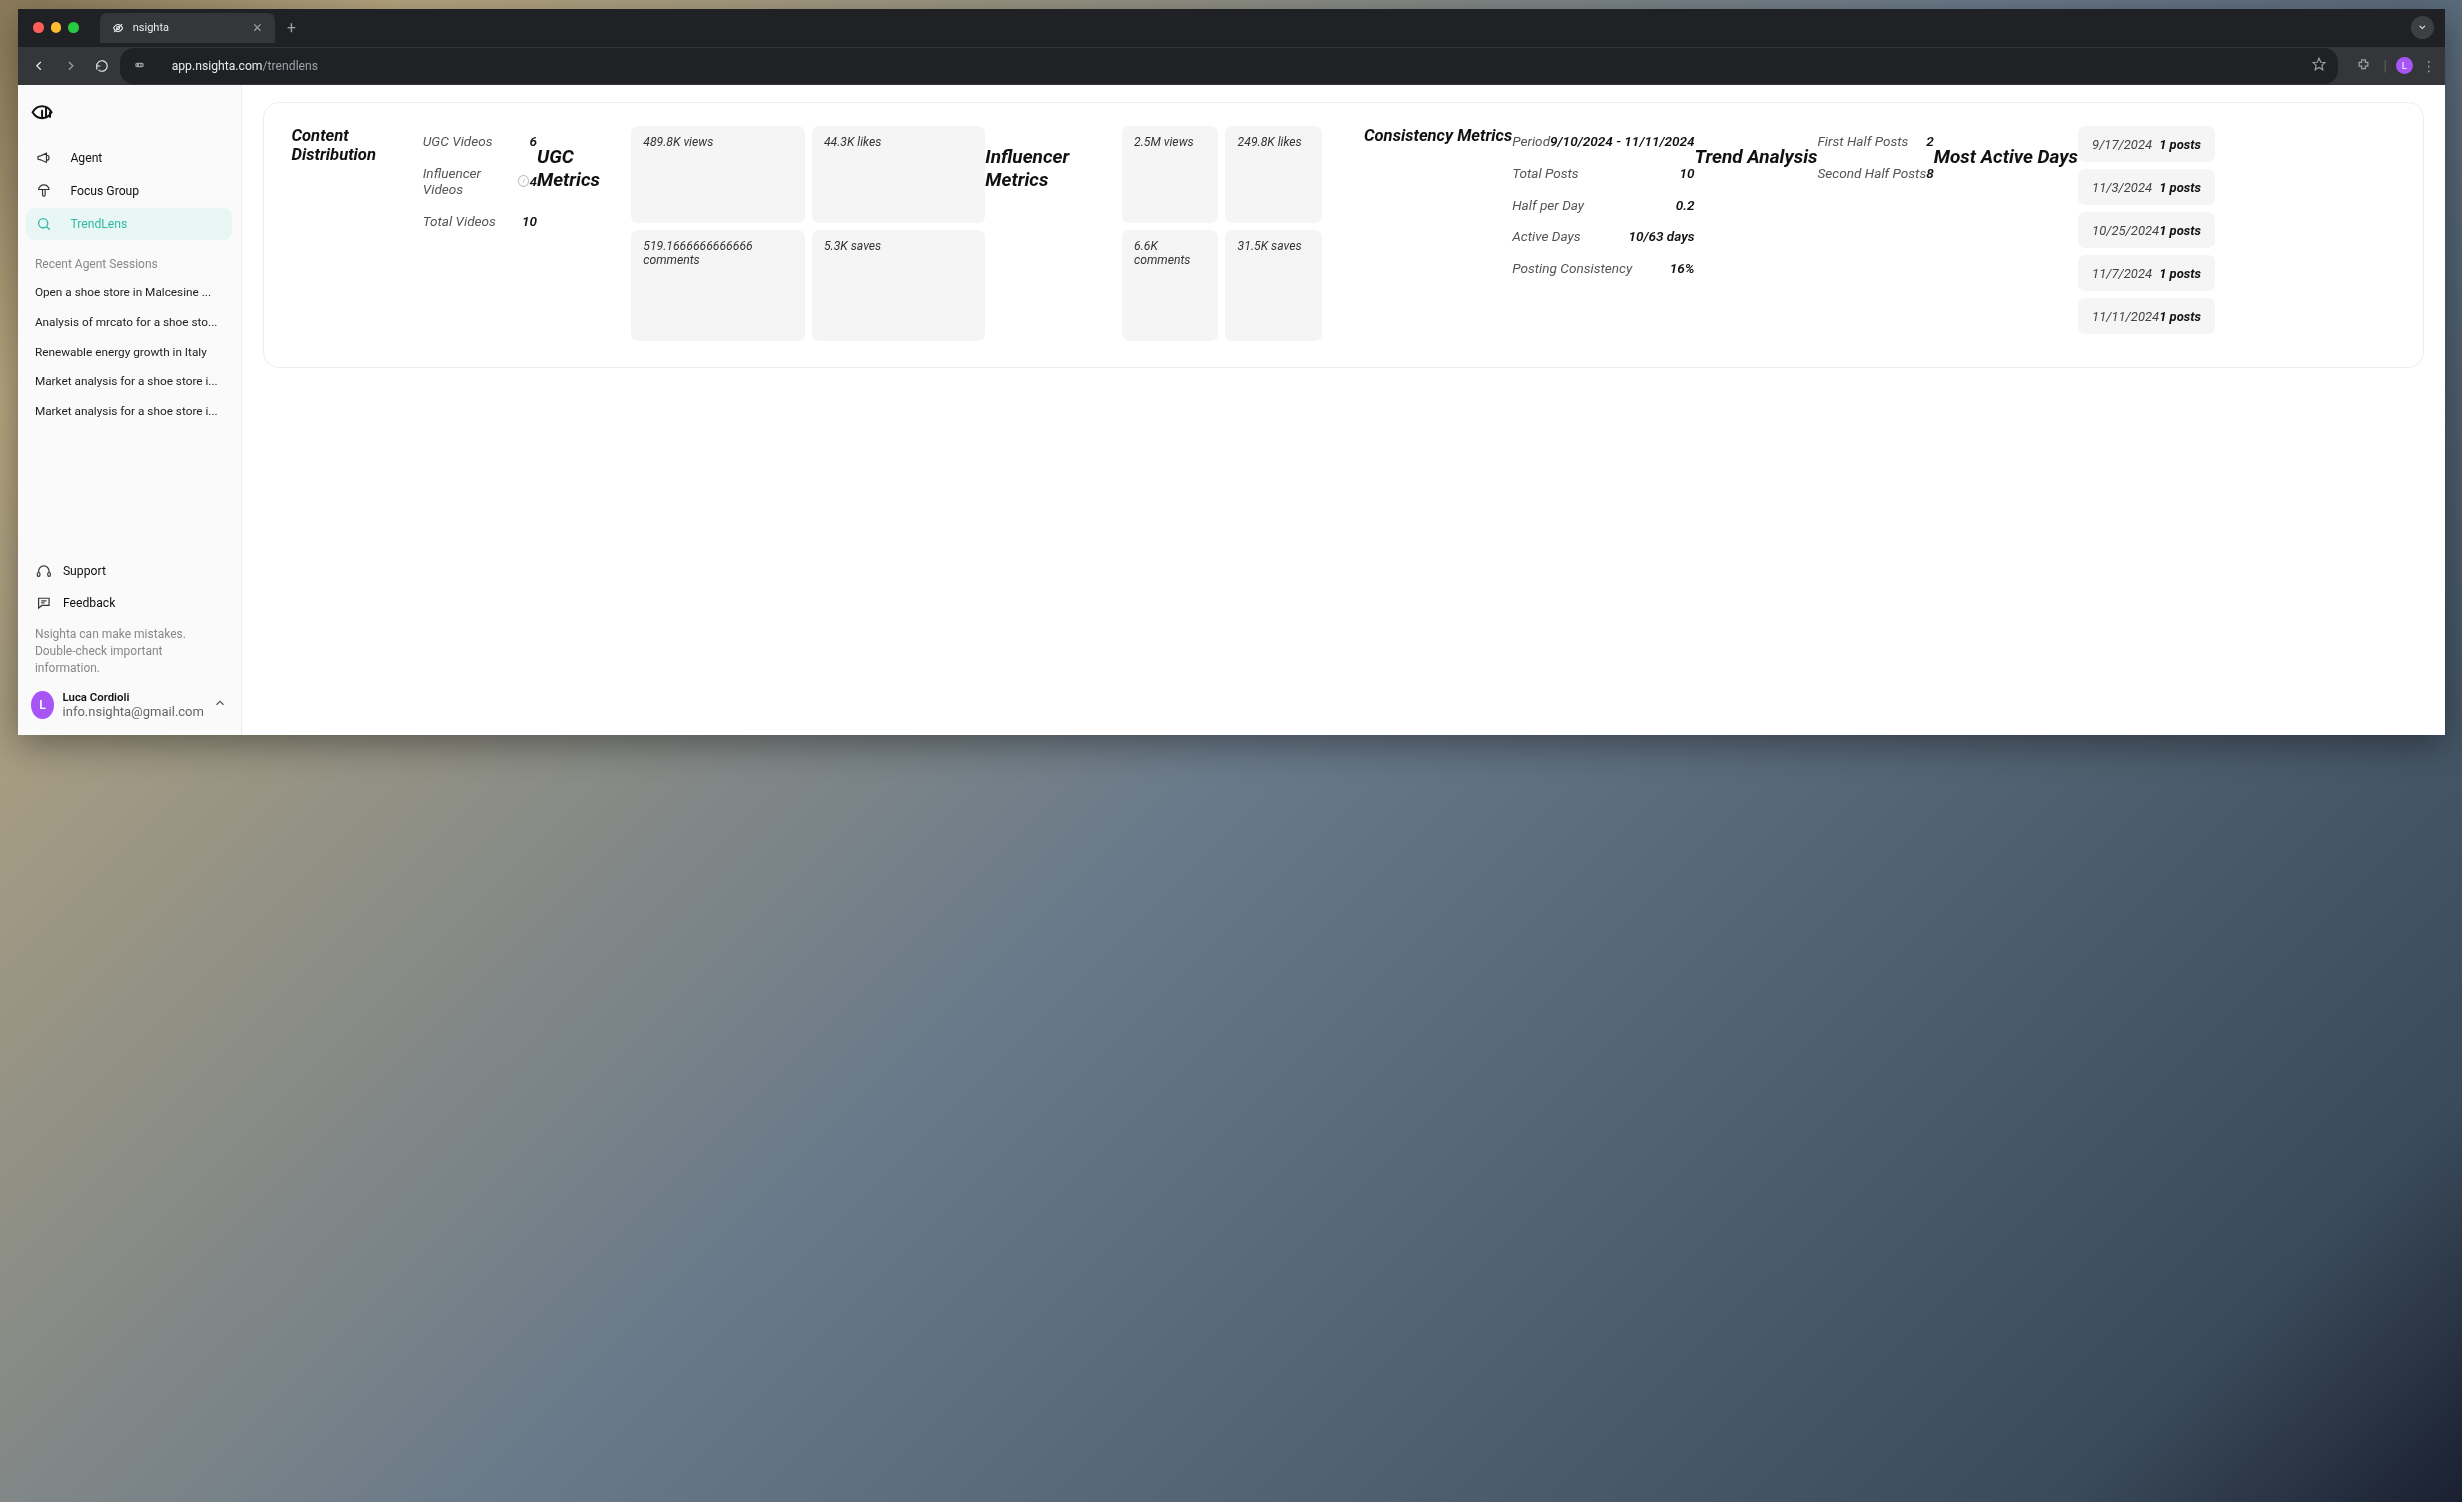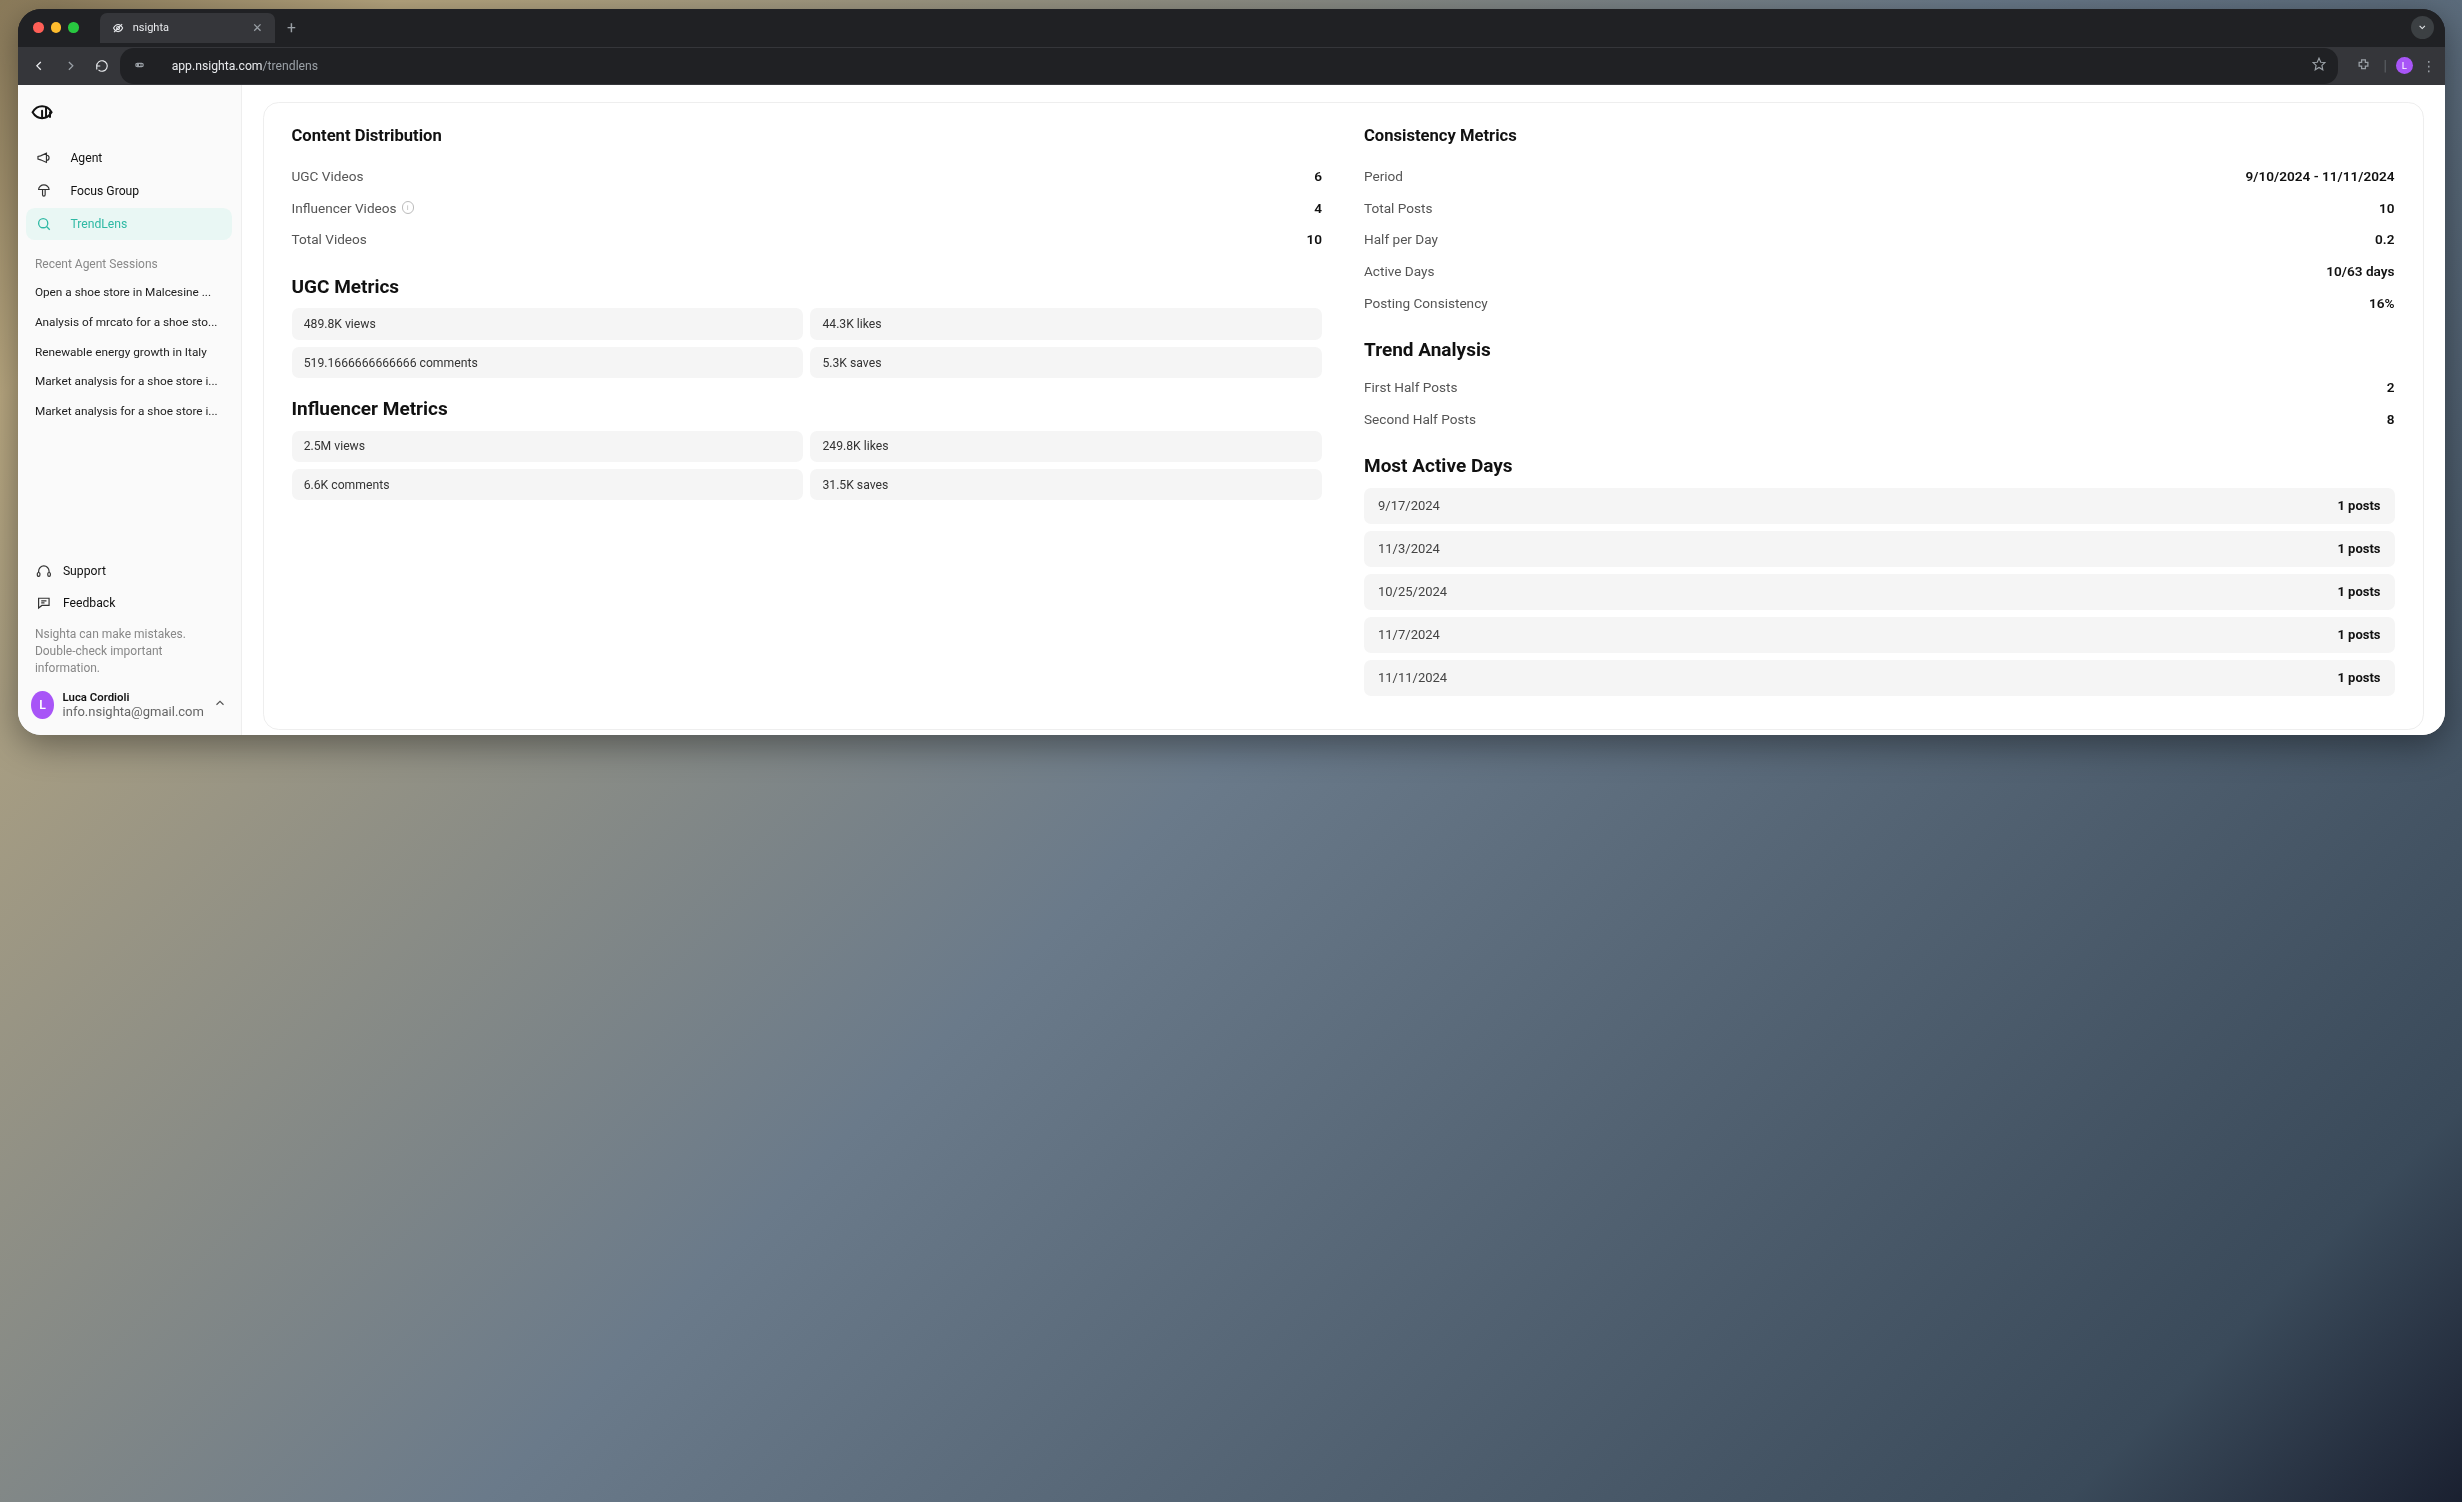--- a/index.html
+++ b/index.html
@@ -7,21 +7,21 @@
   body {
     font-family: -apple-system, BlinkMacSystemFont, "Segoe UI", Roboto, sans-serif;
     background: linear-gradient(135deg, #8a7a5a 0%, #b8a780 10%, #6a7a8a 50%, #3a4a5a 90%, #1a2030 100%);
     padding: 8.7px 17.5px 17.5px 17.5px;
     overflow: hidden;
   }
   .browser-window {
     width: 100%;
     height: 726px;
     background: #202124;
-    border-radius: 23px;
+    border-radius: 0;
     overflow: hidden;
     display: flex;
     flex-direction: column;
     box-shadow: 0 8.7px 35px rgba(0,0,0,0.4);
   }
   .tab-bar {
     height: 38px;
     background: #202124;
     display: flex;
     align-items: center;
@@ -94,21 +94,21 @@
   .user-name { font-size:11.4px; font-weight:600; color:#111; }
   .user-email { font-size:13px; color:#666; }
   .user-caret { margin-left:auto; color:#555; }
 
   
   .main { flex:1; padding:17.5px 21px; overflow:auto; background:#fff; }
   .card {
     border:0.9px solid #eee; border-radius:15.7px; padding:23px 28px 26px 28px;
     display:grid; grid-template-columns: 1fr 1fr; gap: 42px;
   }
-  .col { display:flex; flex-direction:column; }
+  .col { display:flex; flex-direction:row;font-style:italic; }
   h2.section-title { font-size:16.6px; font-weight:700; color:#111; margin-bottom:15.7px; }
   .kv-row { display:flex; justify-content:space-between; align-items:center; padding:7px 0 8.7px 0; font-size:13.6px; }
   .kv-label { color:#555; display:flex; align-items:center; gap:5.2px; }
   .kv-value { color:#111; font-weight:600; }
   .info-dot {
     width:12.2px; height:12.2px; border-radius:50%; border:1.3px solid #bbb; color:#bbb;
     display:flex; align-items:center; justify-content:center; font-size:7.9px;
   }
   h3.sub-title { font-size:19px; font-weight:700; color:#111; margin:19px 0 10.5px 0; }
   .metric-grid { display:grid; grid-template-columns:1fr 1fr; gap:7px; }

